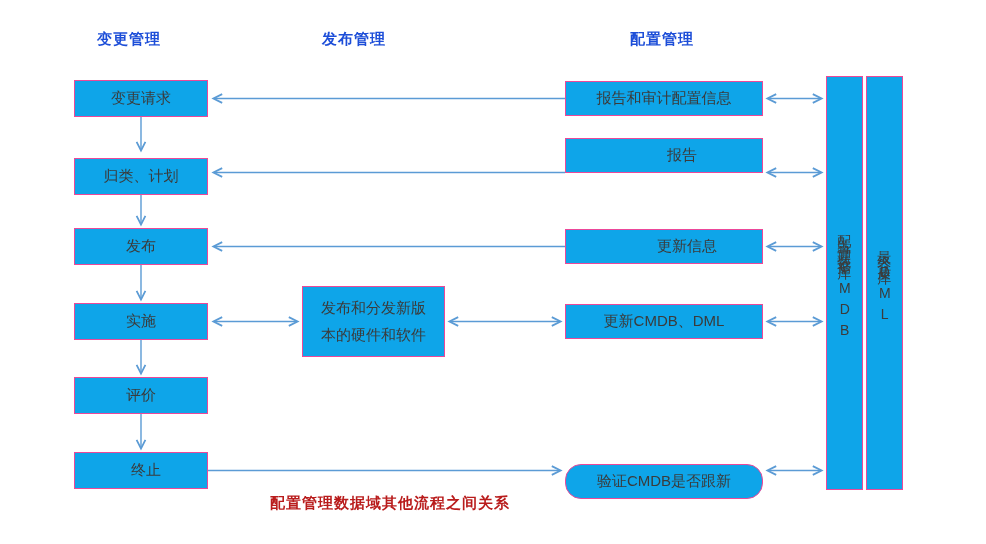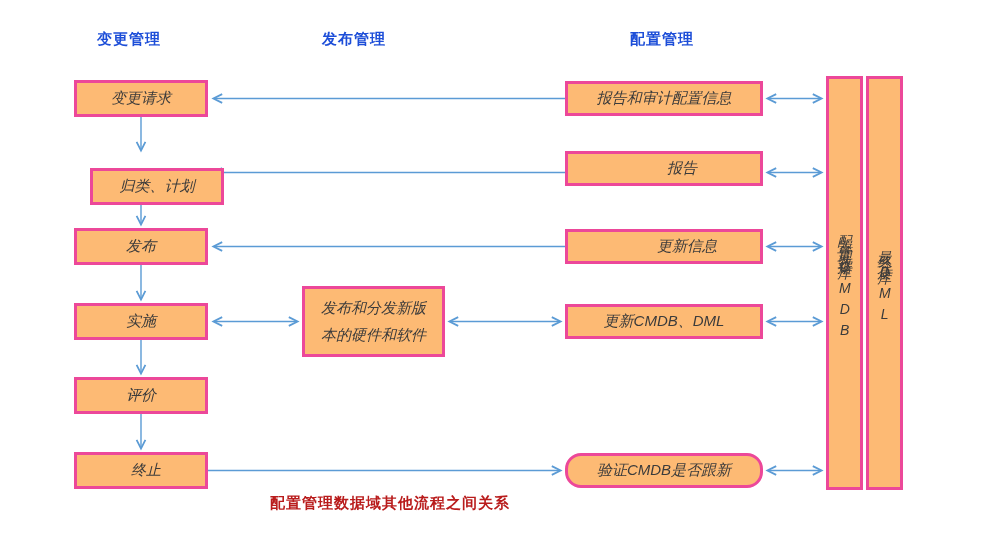--- a/index.html
+++ b/index.html
@@ -22,30 +22,29 @@
   .col-header {
     position: absolute;
     font-size: 15px;
     font-weight: 600;
     color: #1d4ed8;
     letter-spacing: 1px;
     white-space: nowrap;
   }
   .node {
     position: absolute;
-    background: #fdba74;
-    border: 3px solid #ec4899;
+    background: #0ea5e9;
+    border: 1px solid #ec4899;
     display: flex;
     align-items: center;
     justify-content: center;
     font-size: 15px;
     color: #3b3b3b;
     text-align: center;
     line-height: 1.75;
-    font-style: italic;
   }
   .node.left-step  { left: 74px;  width: 134px; height: 37px; }
   .node.right-box  { left: 565px; width: 198px; height: 35px; }
   .node.mid-box    { left: 302px; top: 286px; width: 143px; height: 71px; padding: 0 13px; }
   .node.store {
     top: 76px; width: 37px; height: 414px;
   }
   .store-text {
     writing-mode: vertical-rl;
     text-orientation: upright;
@@ -97,33 +96,33 @@
       <path d="M141 340 L141 373" marker-end="url(#ah)"></path>
       <path d="M141 414 L141 448" marker-end="url(#ah)"></path>
     </g>
   </svg>
 
   <div class="col-header" style="left:97px; top:30px;">变更管理</div>
   <div class="col-header" style="left:322px; top:30px;">发布管理</div>
   <div class="col-header" style="left:630px; top:30px;">配置管理</div>
 
   <div class="node left-step" style="top:80px;">变更请求</div>
-  <div class="node left-step" style="top:168px;margin-left:16px;">归类、计划</div>
+  <div class="node left-step" style="top:158px;">归类、计划</div>
   <div class="node left-step" style="top:228px;">发布</div>
   <div class="node left-step" style="top:303px;">实施</div>
   <div class="node left-step" style="top:377px;">评价</div>
   <div class="node left-step" style="top:452px;padding-left:10px;">终止</div>
 
   <div class="node right-box" style="top:81px;">报告和审计配置信息</div>
 
   <div class="node mid-box">发布和分发新版本的硬件和软件</div>
-  <div class="node right-box" style="top:151px;padding-left:36px;">报告</div>
+  <div class="node right-box" style="top:138px;padding-left:36px;">报告</div>
   <div class="node right-box" style="top:229px;padding-left:46px;">更新信息</div>
   <div class="node right-box" style="top:304px;">更新CMDB、DML</div>
-  <div class="node right-box" style="top:453px;border-radius:16px;">验证CMDB是否跟新</div>
+  <div class="node right-box" style="top:464px;border-radius:16px;">验证CMDB是否跟新</div>
 
   <div class="node store" style="left:826px;">
     <span class="store-text">配置管理数据库CMDB</span>
   </div>
   <div class="node store" style="left:866px;">
     <span class="store-text">最终介质库DML</span>
   </div>
 
   <div class="caption">配置管理数据域其他流程之间关系</div>
 

